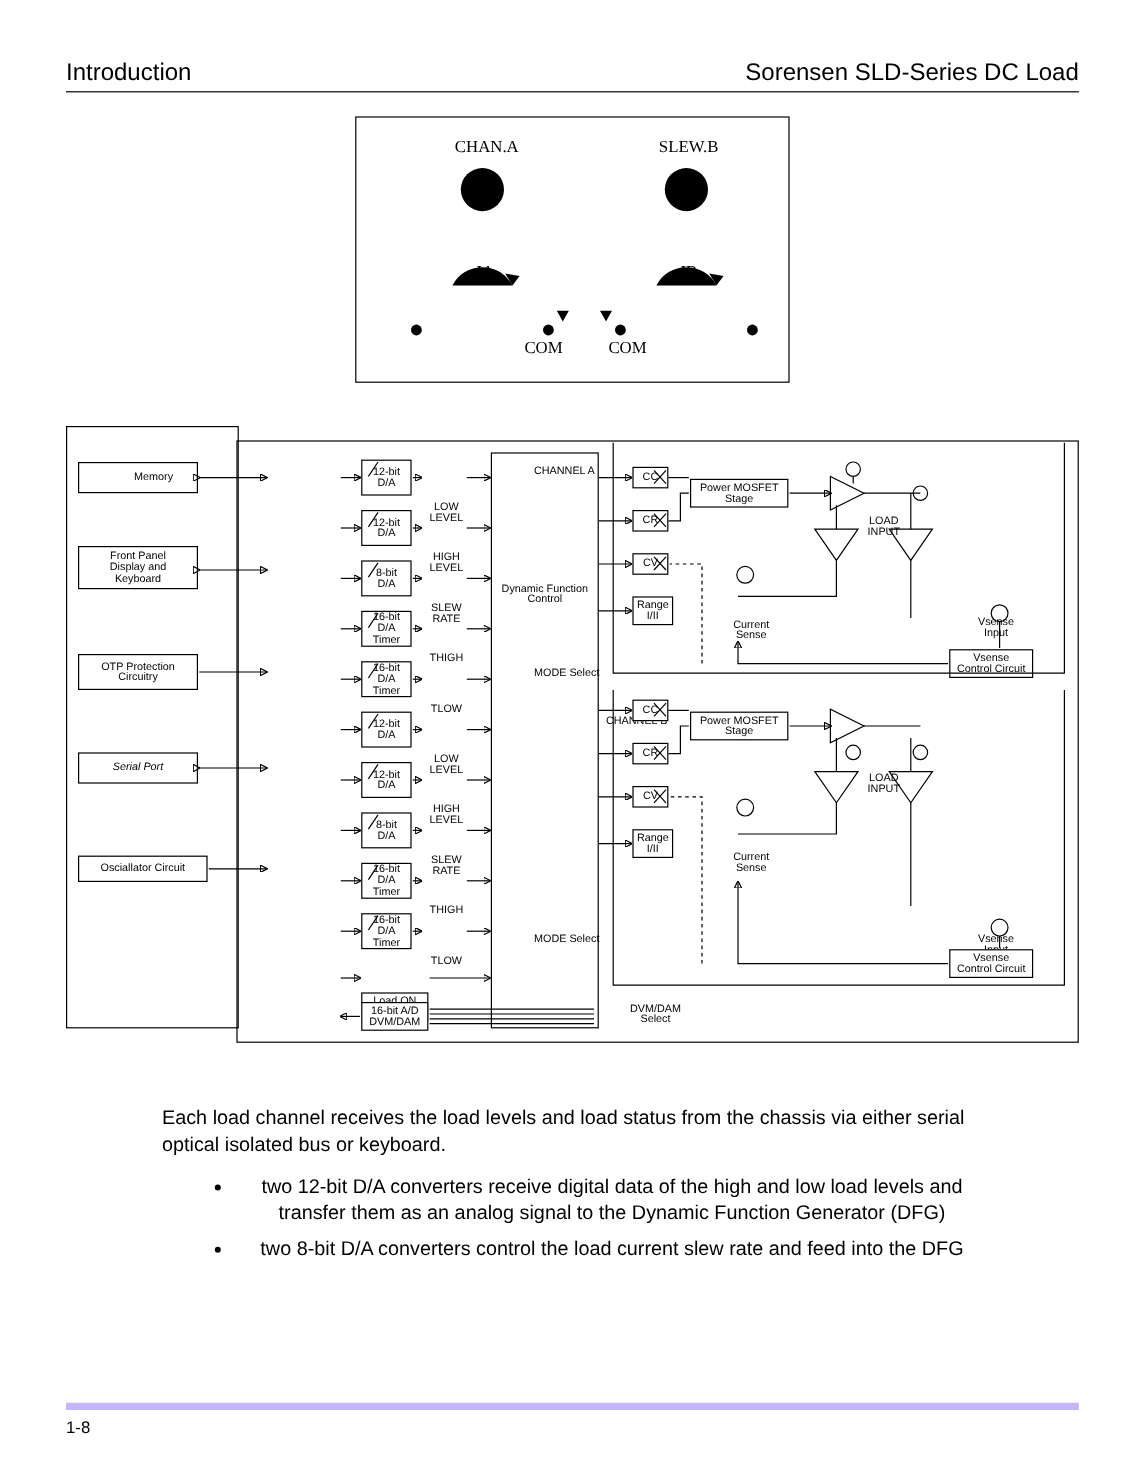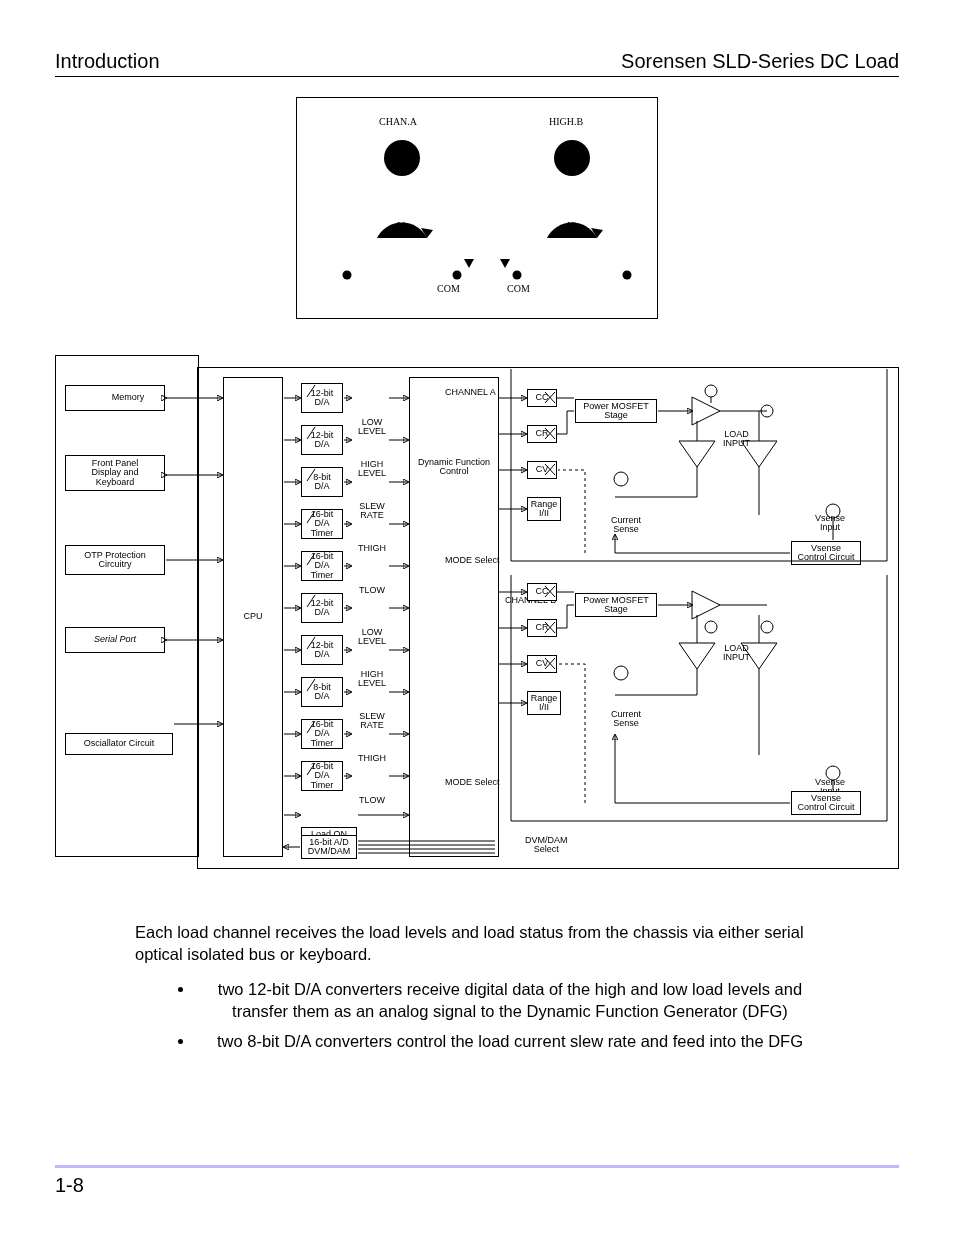--- a/index.html
+++ b/index.html
@@ -22,23 +22,23 @@
     font-size: 20px;
     border-bottom: 1px solid #000;
     padding-bottom: 3px;
     margin-bottom: 20px;
   }
   .footer {
     position: absolute;
     bottom: 38px;
     left: 55px;
     right: 55px;
-    border-top: 3px solid #c4b5fd;
+    border-top: 6px solid #c4b5fd;
     padding-top: 6px;
-    font-size: 20px;
+    font-size: 14px;
   }
   .para {
     font-size: 16.5px;
     line-height: 1.35;
     margin: 12px 80px 12px 80px;
   }
   ul.bullets {
     margin: 8px 80px 8px 120px;
     padding: 0;
     font-size: 16.5px;
@@ -54,21 +54,21 @@
 
   
   .fig1 {
     margin: 0 auto 28px auto;
     width: 360px;
     height: 220px;
     border: 1px solid #000;
     position: relative;
     font-family: "Times New Roman", serif;
   }
-  .fig1 .lbl { position: absolute; font-size: 10px; }
+  .fig1 .lbl { position: absolute; font-size: 14px; }
   .fig1 svg { position: absolute; left: 0; top: 0; }
 
   
   .fig2 {
     margin: 36px 0 36px 0;
     width: 844px;
     height: 530px;
     position: relative;
     font-size: 9px;
     line-height: 1.05;
@@ -139,43 +139,42 @@
       <line x1="220" y1="95" x2="330" y2="95"></line>
       <line x1="220" y1="95" x2="220" y2="172"></line>
       <line x1="330" y1="95" x2="330" y2="172"></line>
       <circle cx="220" cy="177" r="4.5"></circle>
       <circle cx="330" cy="177" r="4.5"></circle>
       <line x1="323" y1="188" x2="337" y2="188"></line>
       <polygon class="fill" points="208,170 203,161 213,161" fill="#000"></polygon>
       <line x1="208" y1="161" x2="208" y2="150"></line>
     </svg>
     <span class="lbl" style="left:82px; top:18px;">CHAN.A</span>
-    <span class="lbl" style="left:252px; top:18px;">HIGH.B</span>
+    <span class="lbl" style="left:252px; top:18px;">SLEW.B</span>
     <span class="lbl" style="left:100px; top:122px;">IA</span>
     <span class="lbl" style="left:270px; top:122px;">IB</span>
     <span class="lbl" style="left:140px; top:185px;">COM</span>
     <span class="lbl" style="left:210px; top:185px;">COM</span>
   </div>
 
 
   <div class="fig2">
 
     <div class="frame" style="left:0;top:12;width:142px;height:500px;"></div>
     <div class="frame" style="left:142px;top:12px;width:700px;height:500px;"></div>
 
     <div class="box" style="left:10px; top:30px;  width:100px; height:26px;padding-left:28px;">Memory</div>
     <div class="box" style="left:10px; top:100px; width:100px; height:36px;">Front Panel
 Display and
 Keyboard</div>
     <div class="box" style="left:10px; top:190px; width:100px; height:30px;">OTP Protection
 Circuitry</div>
     <div class="box" style="left:10px; top:272px; width:100px; height:26px;font-style:italic;">Serial Port</div>
-    <div class="box" style="left:10px; top:358px; width:108px; height:22px;margin-top:20px;">Osciallator Circuit</div>
-
-    <div class="box" style="left:168px; top:22px; width:60px; height:480px;">CPU</div>
+    <div class="box" style="left:10px; top:358px; width:108px; height:22px;">Osciallator Circuit</div>
+
 
     <div id="da-stack">
         <div class="box" style="left: 246px; top: 28px; width: 42px; height: 30px;">12-bit
 D/A</div>
         <span class="txt" style="left: 298px; top: 32px; width: 38px;">LOW
 LEVEL</span>
         <div class="box" style="left: 246px; top: 70px; width: 42px; height: 30px;">12-bit
 D/A</div>
         <span class="txt" style="left: 298px; top: 74px; width: 38px;">HIGH
 LEVEL</span>
@@ -211,21 +210,21 @@
 D/A
 Timer</div>
         <span class="txt" style="left: 298px; top: 410px; width: 38px;">TLOW</span>
       </div>
 
     <div class="box" style="left:246px; top:472px; width:56px; height:24px;">Load ON
 Control</div>
     <div class="box" style="left:246px; top:480px; width:56px; height:24px;">16-bit A/D
 DVM/DAM</div>
 
-    <div class="box" style="left:354px; top:22px; width:90px; height:480px; align-items:flex-start; padding-top:80px;">Dynamic Function
+    <div class="box" style="left:354px; top:22px; width:90px; height:480px; align-items:flex-start; padding-top:108px;">Dynamic Function
 Control</div>
 
     <span class="txt" style="left:390px; top:2px;">CHANNEL A</span>
     <span class="txt" style="left:390px; top:170px;">MODE Select</span>
     <div class="box" style="left:472px; top:34px;  width:30px; height:18px;">CC</div>
     <div class="box" style="left:472px; top:70px;  width:30px; height:18px;">CR</div>
     <div class="box" style="left:472px; top:106px; width:30px; height:18px;">CV</div>
     <div class="box" style="left:472px; top:142px; width:34px; height:24px;">Range
 I/II</div>
     <div class="box" style="left:520px; top:44px;  width:82px; height:24px;">Power MOSFET

